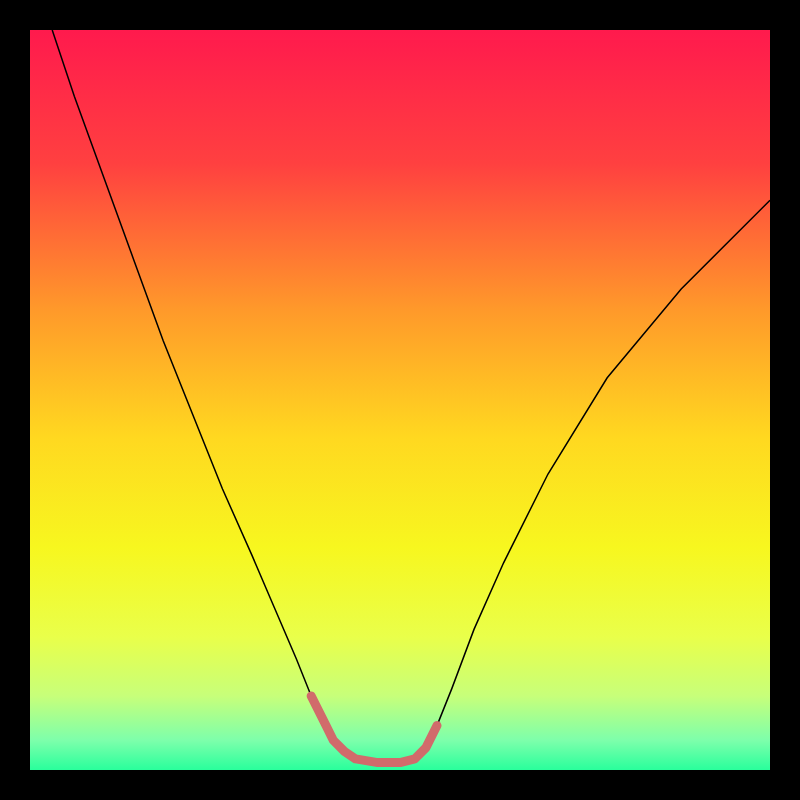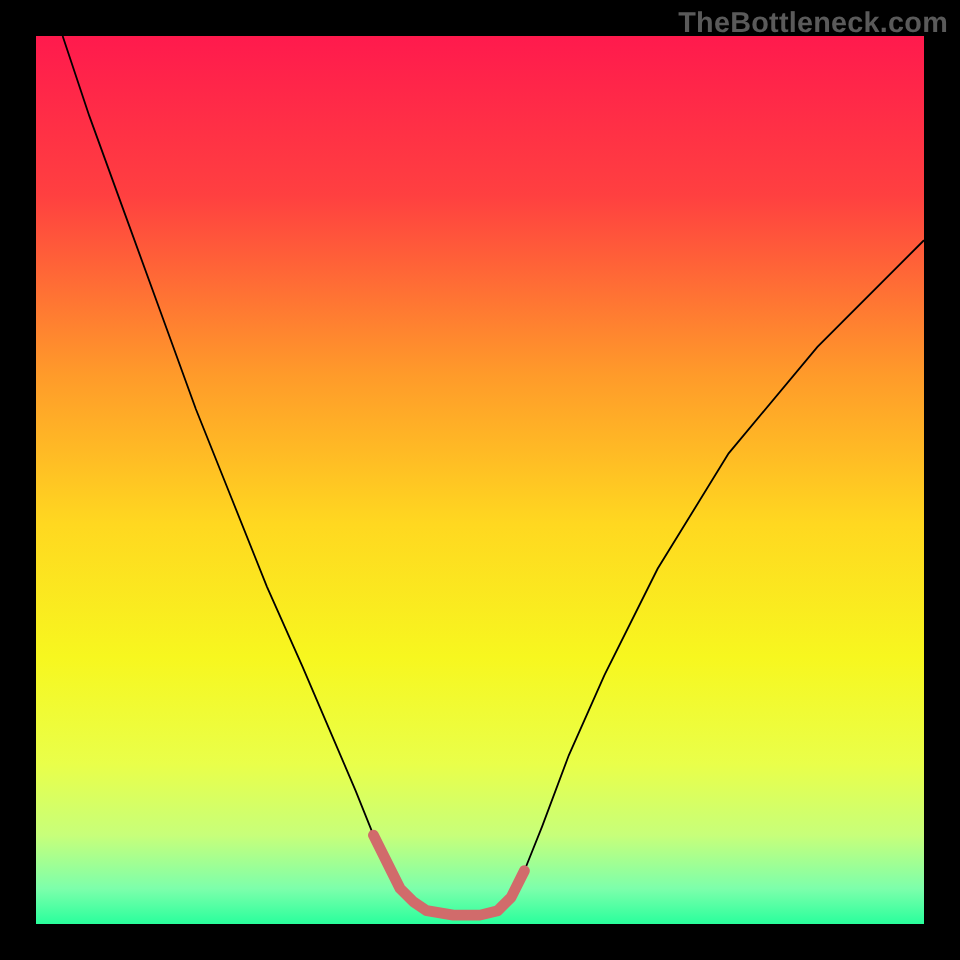--- a/index.html
+++ b/index.html
@@ -31,21 +31,20 @@
   svg {
     position: absolute;
     top: 0;
     left: 0;
   }
 </style>
 </head>
 <body>
 
 <div class="frame">
-  <div class="watermark">TheBottleneck.com</div>
 
   <svg id="chart-svg" width="800" height="800" viewBox="0 0 800 800">
     <defs>
       <linearGradient id="bg-grad" x1="0" y1="0" x2="0" y2="1">
           <stop offset="0.0%" stop-color="#ff1a4d"></stop>
           <stop offset="18.0%" stop-color="#ff4040"></stop>
           <stop offset="38.0%" stop-color="#ff9a2a"></stop>
           <stop offset="55.0%" stop-color="#ffd820"></stop>
           <stop offset="70.0%" stop-color="#f7f71f"></stop>
           <stop offset="82.0%" stop-color="#e9ff4a"></stop>

